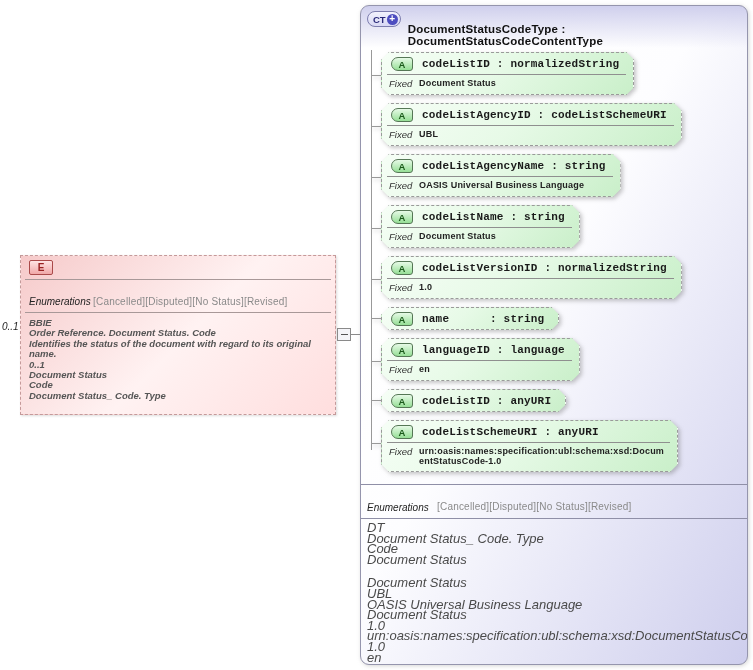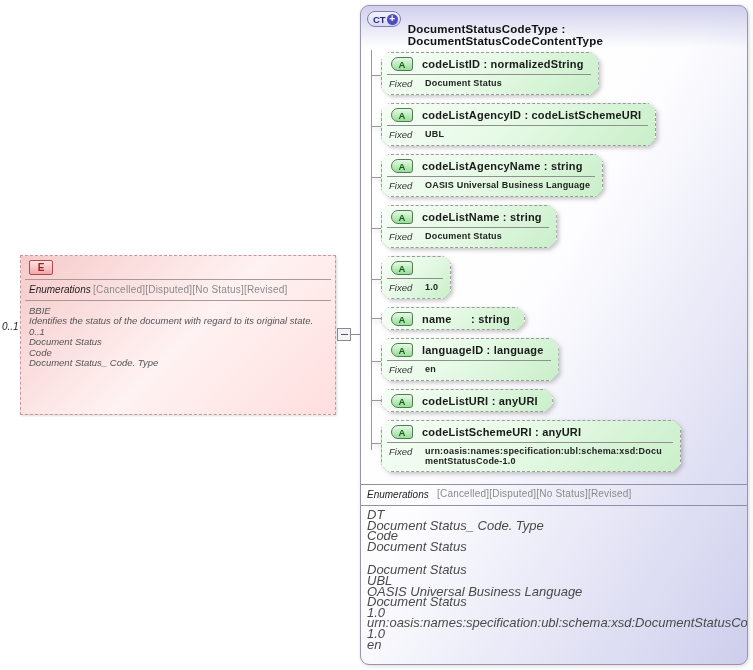--- a/index.html
+++ b/index.html
@@ -19,25 +19,25 @@
   }
   .e-header { display: flex; align-items: center; gap: 8px; padding: 4px 6px 3px 8px; }
   .e-icon {
     width: 24px; height: 15px; border: 1px solid #aa4a4a; border-radius: 2px;
     background: linear-gradient(to bottom, #ffe3e3, #f0a8a8);
     color: #992222; font-size: 10px; font-weight: bold;
     display: flex; align-items: center; justify-content: center; flex: none;
   }
   .e-title { font-size: 11.5px; font-weight: bold; color: #111; letter-spacing: 0.2px; }
   .box-divider { border: 0; border-top: 1px solid #a89898; margin: 1px 4px; }
-  .enums-row { display: flex; padding: 3px 6px 4px 8px; }
+  .enums-row { display: flex; padding: 3px 6px 4px 8px; margin-top: 13px; }
   .enums-label { font-style: italic; font-size: 10px; color: #222; width: 64px; flex: none; }
   .enum-values { display: flex; flex-direction: row; }
   .enum-value { font-size: 10px; color: #8a8a8a; line-height: 11px; letter-spacing: 0.2px; }
-  .detail-lines { padding: 4px 8px 1px 8px; }
+  .detail-lines { padding: 4px 8px 1px 8px; font-weight: bold; }
   .detail-line { font-style: italic; font-size: 9.5px; line-height: 10.4px; color: #555; }
 
   
   .connector-line { position: absolute; left: 349px; top: 334px; width: 12px; height: 1px; background: #8a8a8a; }
   .collapse-toggle {
     position: absolute; left: 337px; top: 328px; width: 14px; height: 13px;
     border: 1px solid #8a8a8a; background: #f4f4f8;
     display: flex; align-items: center; justify-content: center;
   }
   .minus-icon { width: 7px; height: 1px; background: #555; }
@@ -81,23 +81,23 @@
     clip-path: polygon(8px 0, calc(100% - 8px) 0, 100% 8px, 100% calc(100% - 8px), calc(100% - 8px) 100%, 8px 100%, 0 calc(100% - 8px), 0 8px);
   }
   .attr-title-row { display: flex; align-items: center; gap: 9px; padding: 4px 14px 3px 9px; }
   .attr-icon {
     width: 22px; height: 14px; flex: none;
     border: 1px solid #557755; border-radius: 7px 3px 3px 7px;
     background: linear-gradient(to bottom, #e6fae6, #96df96);
     color: #1a5a1a; font-size: 9.5px; font-weight: bold;
     display: flex; align-items: center; justify-content: center;
   }
-  .attr-title { font-size: 11px; font-weight: bold; color: #1a1a1a; white-space: pre; letter-spacing: 0.2px; }
+  .attr-title { font-size: 11px; font-weight: bold; color: #1a1a1a; white-space: pre; letter-spacing: 0.2px; font-family: Liberation Mono, monospace; }
   .attr-sep { border: 0; border-top: 1px solid #8f8f8f; margin: 0 7px 0 5px; }
-  .attr-fixed-row { display: flex; gap: 10px; padding: 3px 12px 5px 7px; }
+  .attr-fixed-row { display: flex; gap: 4px; padding: 3px 12px 5px 7px; }
   .fixed-label { font-style: italic; font-size: 9.5px; color: #333; flex: none; width: 26px; }
   .fixed-value { font-size: 9px; font-weight: bold; color: #222; letter-spacing: 0.2px; }
   .attr-row.wide .attr-box { max-width: 300px; }
   .attr-row.wide .fixed-value { word-break: break-all; max-width: 246px; }
 
   
   .ct-enums { border-top: 1px solid #8f8fa7; border-bottom: 1px solid #8f8fa7; margin-top: 2px; }
   .ct-enums .enums-row { padding: 4px 6px 5px 6px; }
   .ct-enums .enums-label { width: 70px; }
   .ct-enums .enum-value { line-height: 10.8px; }
@@ -122,21 +122,22 @@
       <div class="enum-values">
           <div class="enum-value">[Cancelled]</div>
           <div class="enum-value">[Disputed]</div>
           <div class="enum-value">[No Status]</div>
           <div class="enum-value">[Revised]</div>
         </div>
     </div>
     <hr class="box-divider">
     <div class="detail-lines">
         <div class="detail-line">BBIE</div>
-        <div class="detail-line">Identifies the status of the document with regard to its original state.</div>
+        <div class="detail-line">Order Reference. Document Status. Code</div>
+        <div class="detail-line">Identifies the status of the document with regard to its original name.</div>
         <div class="detail-line">0..1</div>
         <div class="detail-line">Document Status</div>
         <div class="detail-line">Code</div>
         <div class="detail-line">Document Status_ Code. Type</div>
       </div>
   </div>
 
   <div class="connector-line"></div>
   <div class="collapse-toggle">
     <div class="minus-icon"></div>
@@ -207,20 +208,21 @@
             <div class="fixed-label">Fixed</div>
             <div class="fixed-value">Document Status</div>
           </div>
         </div>
       </div>
 
       <div class="attr-row">
         <div class="attr-box">
           <div class="attr-title-row">
             <div class="attr-icon">A</div>
+            <div class="attr-title">codeListVersionID : normalizedString</div>
           </div>
           <hr class="attr-sep">
           <div class="attr-fixed-row">
             <div class="fixed-label">Fixed</div>
             <div class="fixed-value">1.0</div>
           </div>
         </div>
       </div>
 
       <div class="attr-row short">
@@ -243,21 +245,21 @@
             <div class="fixed-label">Fixed</div>
             <div class="fixed-value">en</div>
           </div>
         </div>
       </div>
 
       <div class="attr-row short">
         <div class="attr-box">
           <div class="attr-title-row">
             <div class="attr-icon">A</div>
-            <div class="attr-title">codeListURI : anyURI</div>
+            <div class="attr-title">codeListID : anyURI</div>
           </div>
         </div>
       </div>
 
       <div class="attr-row wide">
         <div class="attr-box">
           <div class="attr-title-row">
             <div class="attr-icon">A</div>
             <div class="attr-title">codeListSchemeURI : anyURI</div>
           </div>

